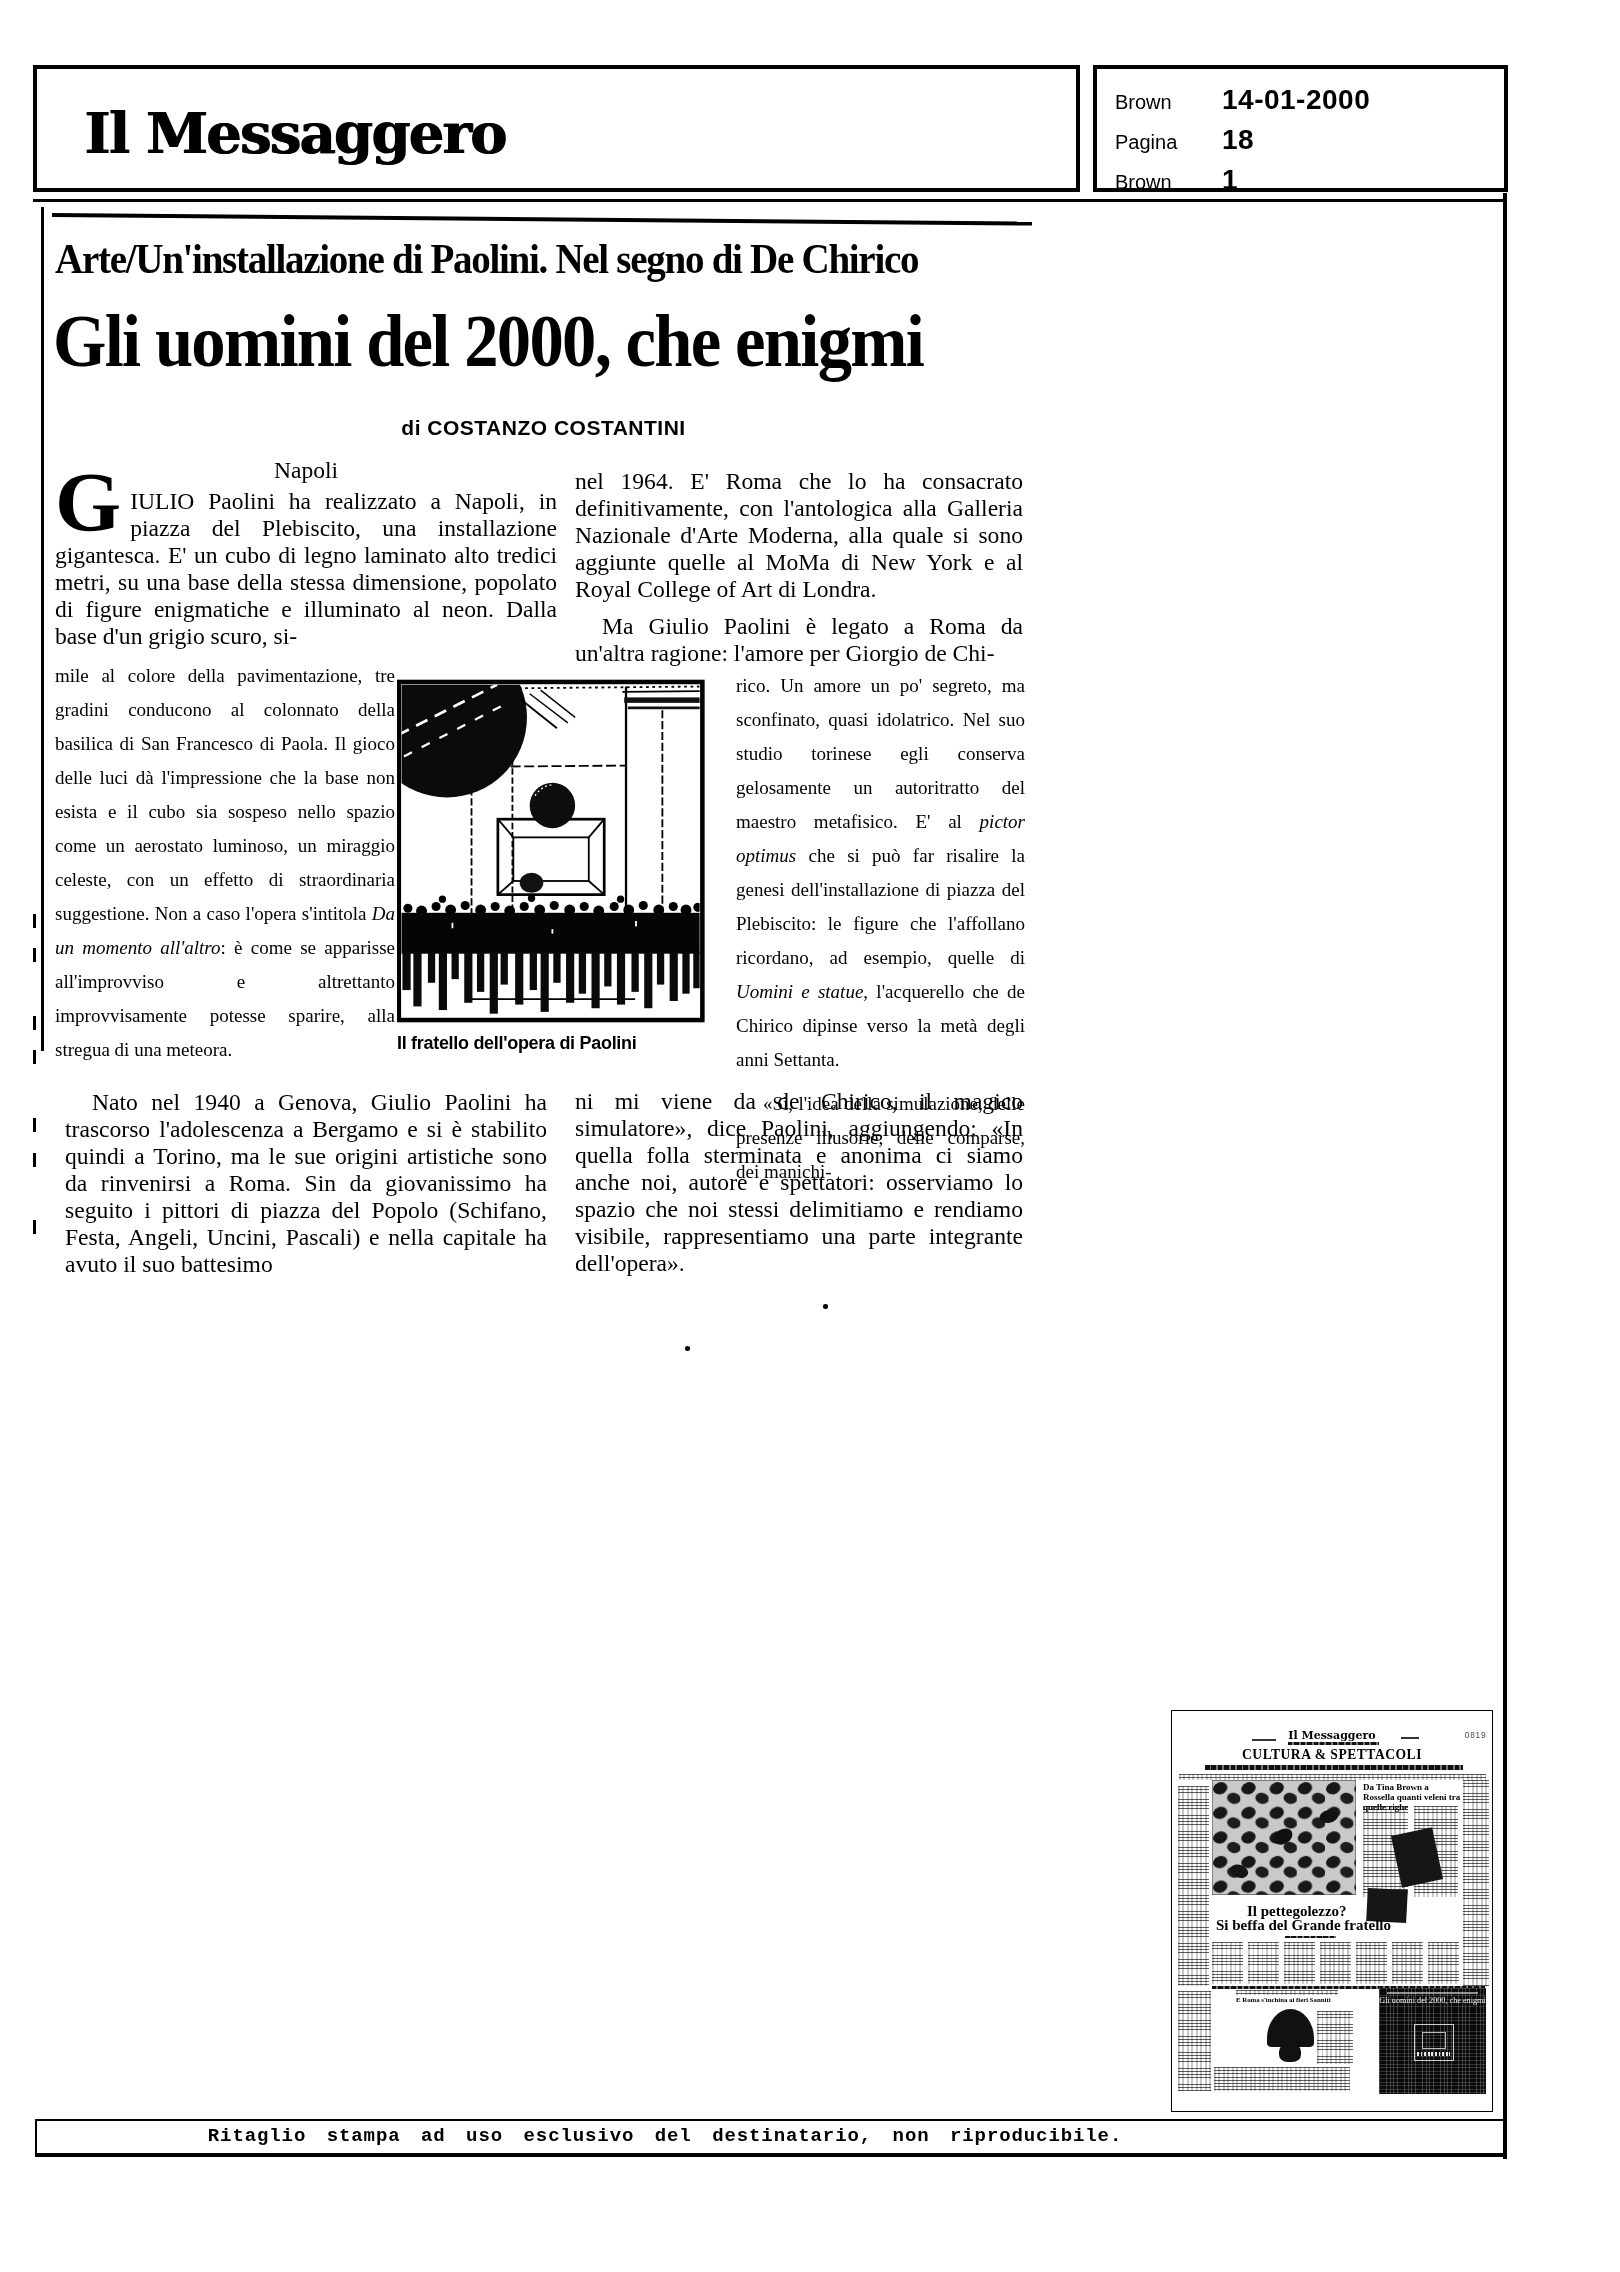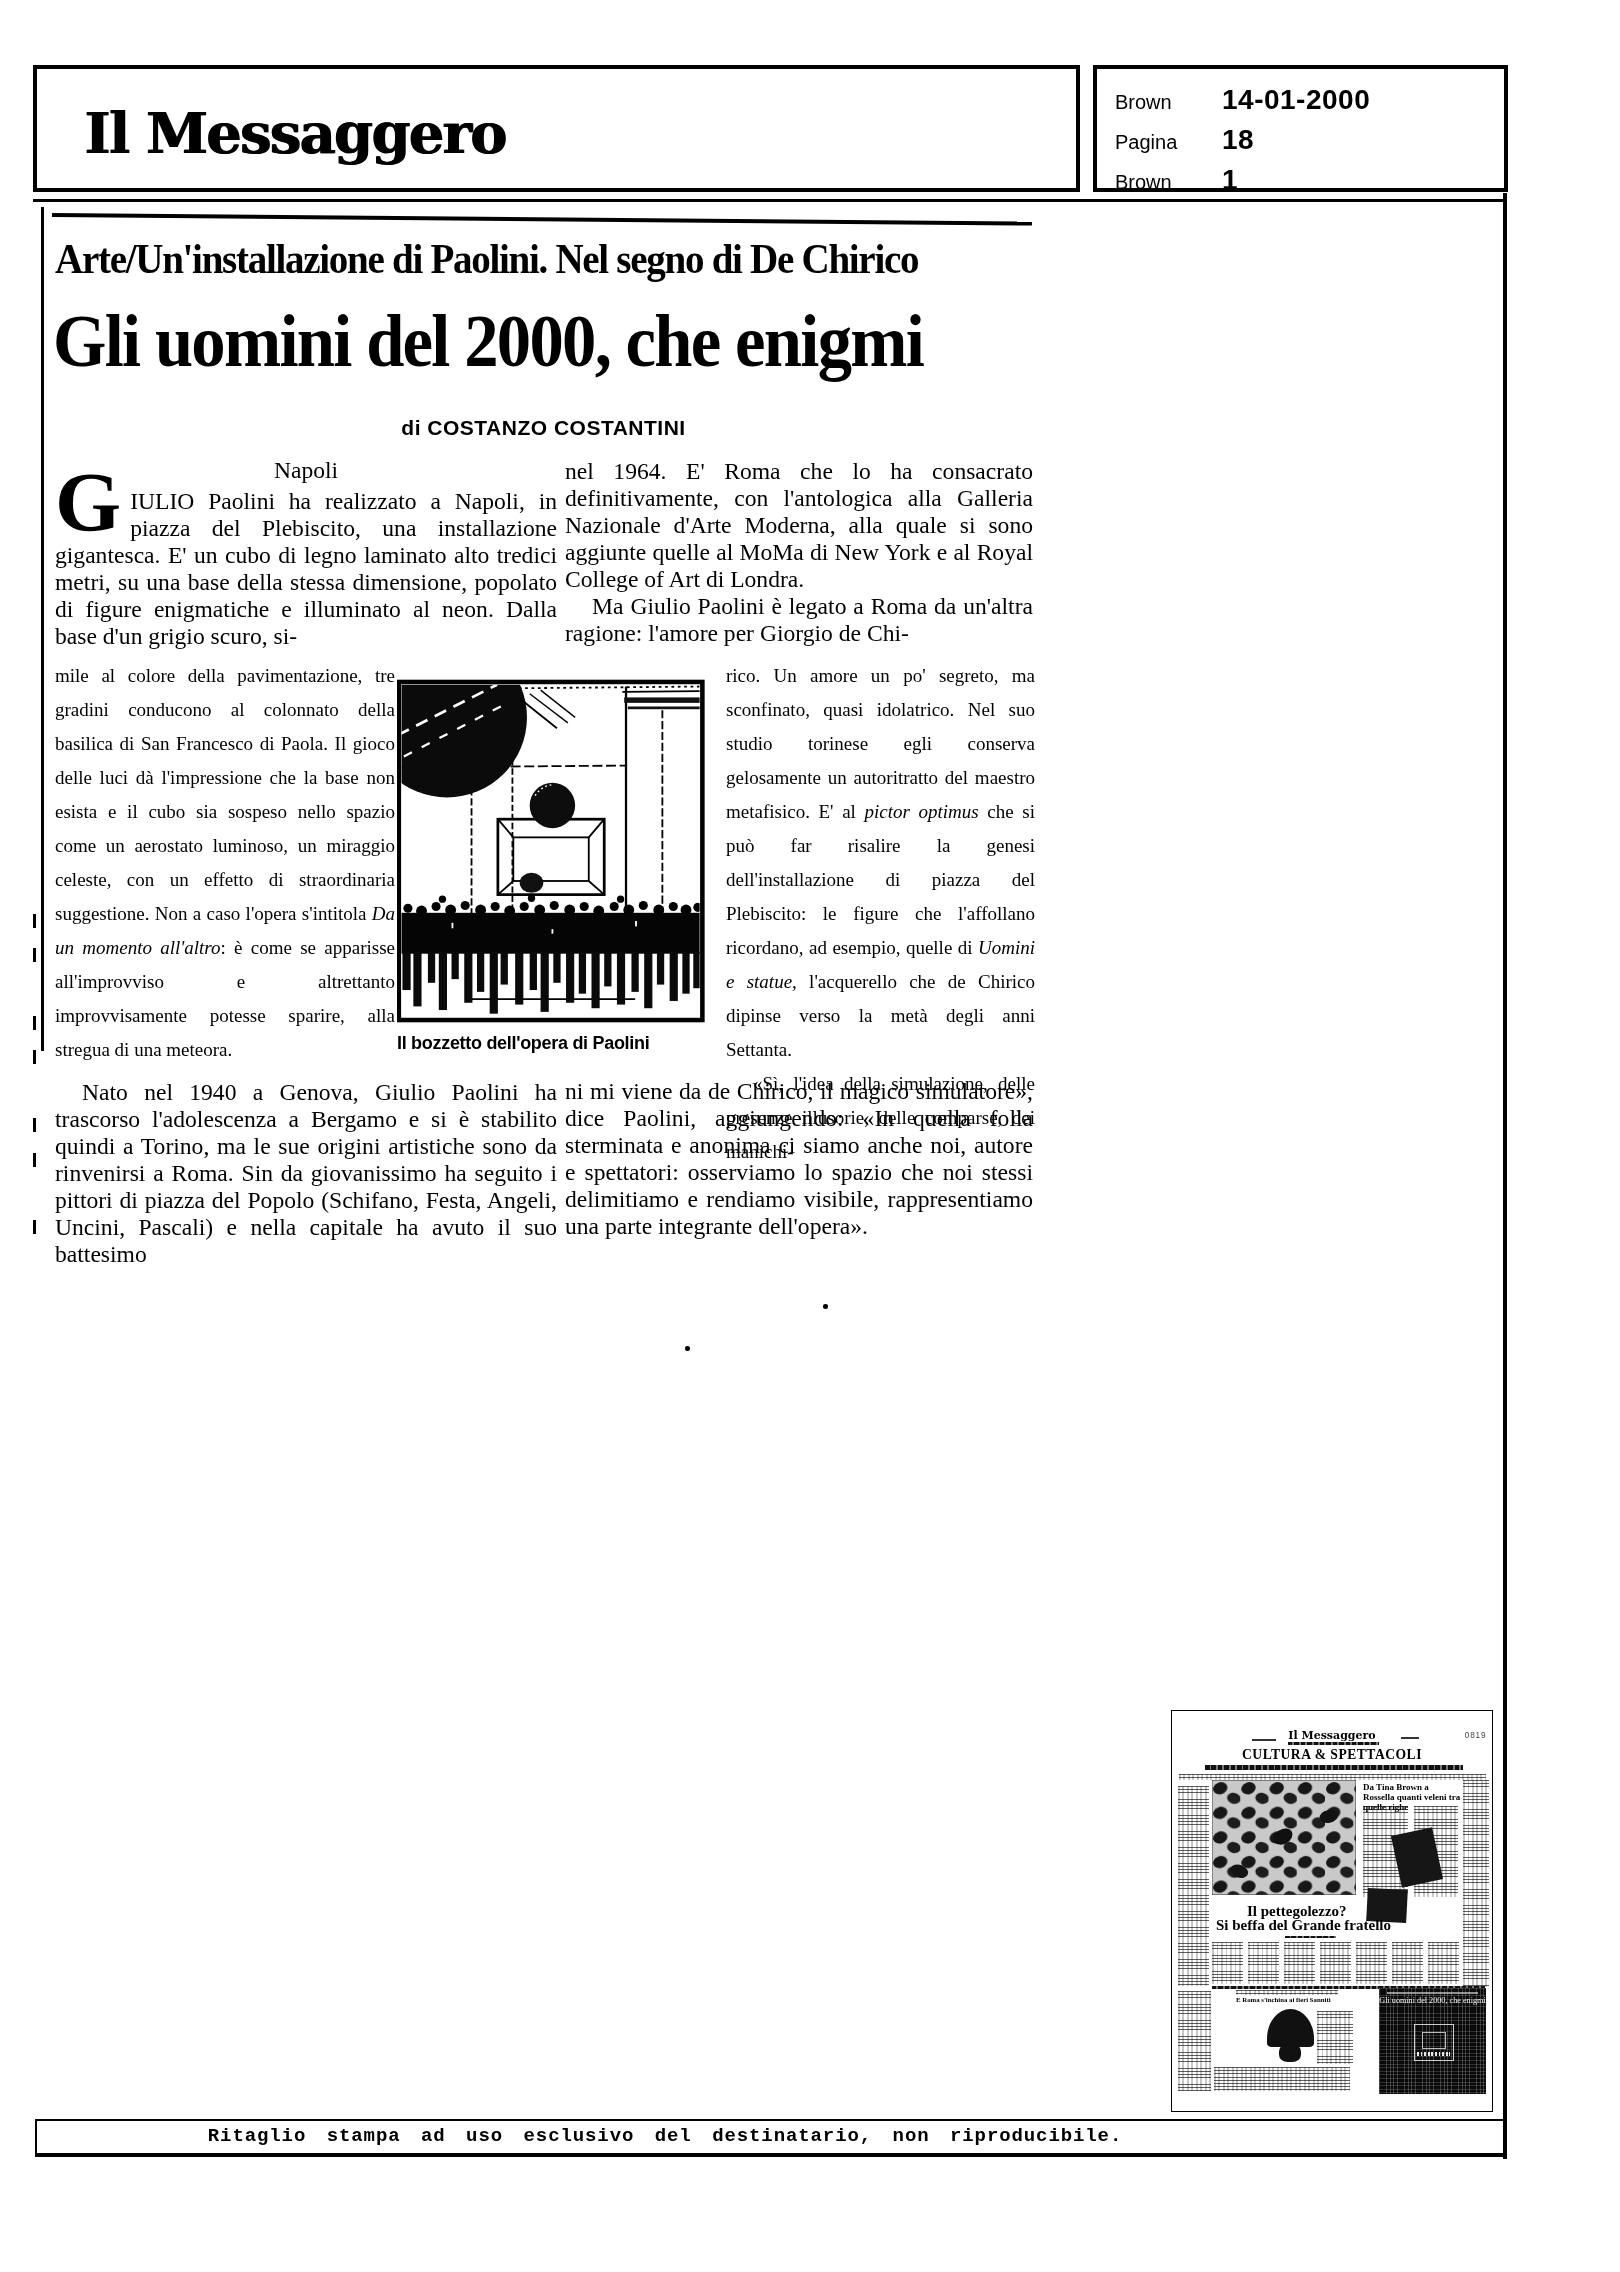--- a/index.html
+++ b/index.html
@@ -16,21 +16,21 @@
   
   .hline{background:#000;}
   .vline{background:#000;}
   
   .kicker{font-weight:bold;font-size:42px;letter-spacing:-1.4px;white-space:nowrap;
           transform:scaleX(.93);transform-origin:left;}
   .title{font-weight:bold;font-size:73px;letter-spacing:-1.8px;white-space:nowrap;
          transform:scaleX(.94);transform-origin:left;}
   .byline{font-family:"Liberation Sans",sans-serif;font-weight:bold;font-size:21px;text-align:center;letter-spacing:0.5px;}
   .bt{font-size:23.6px;line-height:27px;text-align:justify;}
-  .bt p{margin:0;}
+  .bt p{margin:10px;}
   .narrow{font-size:19px;line-height:34px;}
   .ind p.i2{text-indent:27px;}
   .dateline{font-size:23.6px;text-align:right;}
   .dropcap{float:left;font-size:85px;line-height:65px;font-weight:bold;margin:-18px 9px -7.3px 0;}
   .figcap{font-family:"Liberation Sans",sans-serif;font-weight:bold;font-size:18px;letter-spacing:-0.3px;}
   .speck{background:#000;border-radius:50%;}
   
   .strip{border:2.7px solid #000;border-bottom-width:4.5px;box-sizing:border-box;}
   .strip-text{font-family:"Liberation Mono","DejaVu Sans Mono",monospace;font-weight:bold;
               font-size:19px;word-spacing:8.2px;letter-spacing:0.9px;text-align:center;line-height:30px;}
@@ -220,21 +220,21 @@
             <rect x="242" y="300" width="9" height="58"></rect>
           <rect x="258" y="300" width="8" height="44"></rect>
             <rect x="272" y="300" width="9" height="62"></rect>
           <rect x="286" y="300" width="8" height="36"></rect>
             <rect x="300" y="300" width="9" height="54"></rect>
           <rect x="314" y="300" width="8" height="46"></rect>
             <rect x="326" y="300" width="8" height="40"></rect>
         </g>
       </g>
     </svg>
-    <div class="figcap" style="margin-top:5.5px;width:321px;">Il bozzetto dell'opera di Paolini</div>
+    <div class="figcap" style="margin-top:5.5px;width:321px;">Il fratello dell'opera di Paolini</div>
   </div>
 
   <div class="abs speck" style="left:823px;top:1304px;width:4.5px;height:4.5px;"></div>
   <div class="abs speck" style="left:685px;top:1346px;width:4.5px;height:4.5px;"></div>
 
   <div id="thumb" class="abs" style="left:1171px;top:1710px;width:322px;height:402px;">
 
     <div class="abs mini-mast" style="left:0;top:18px;width:100%;">Il Messaggero</div>
     <div class="abs mini-ref" style="right:5.5px;top:20px;">0819</div>
     <div class="abs hline" style="left:80px;top:28px;width:23.6px;height:1.8px;background:#333;"></div>

